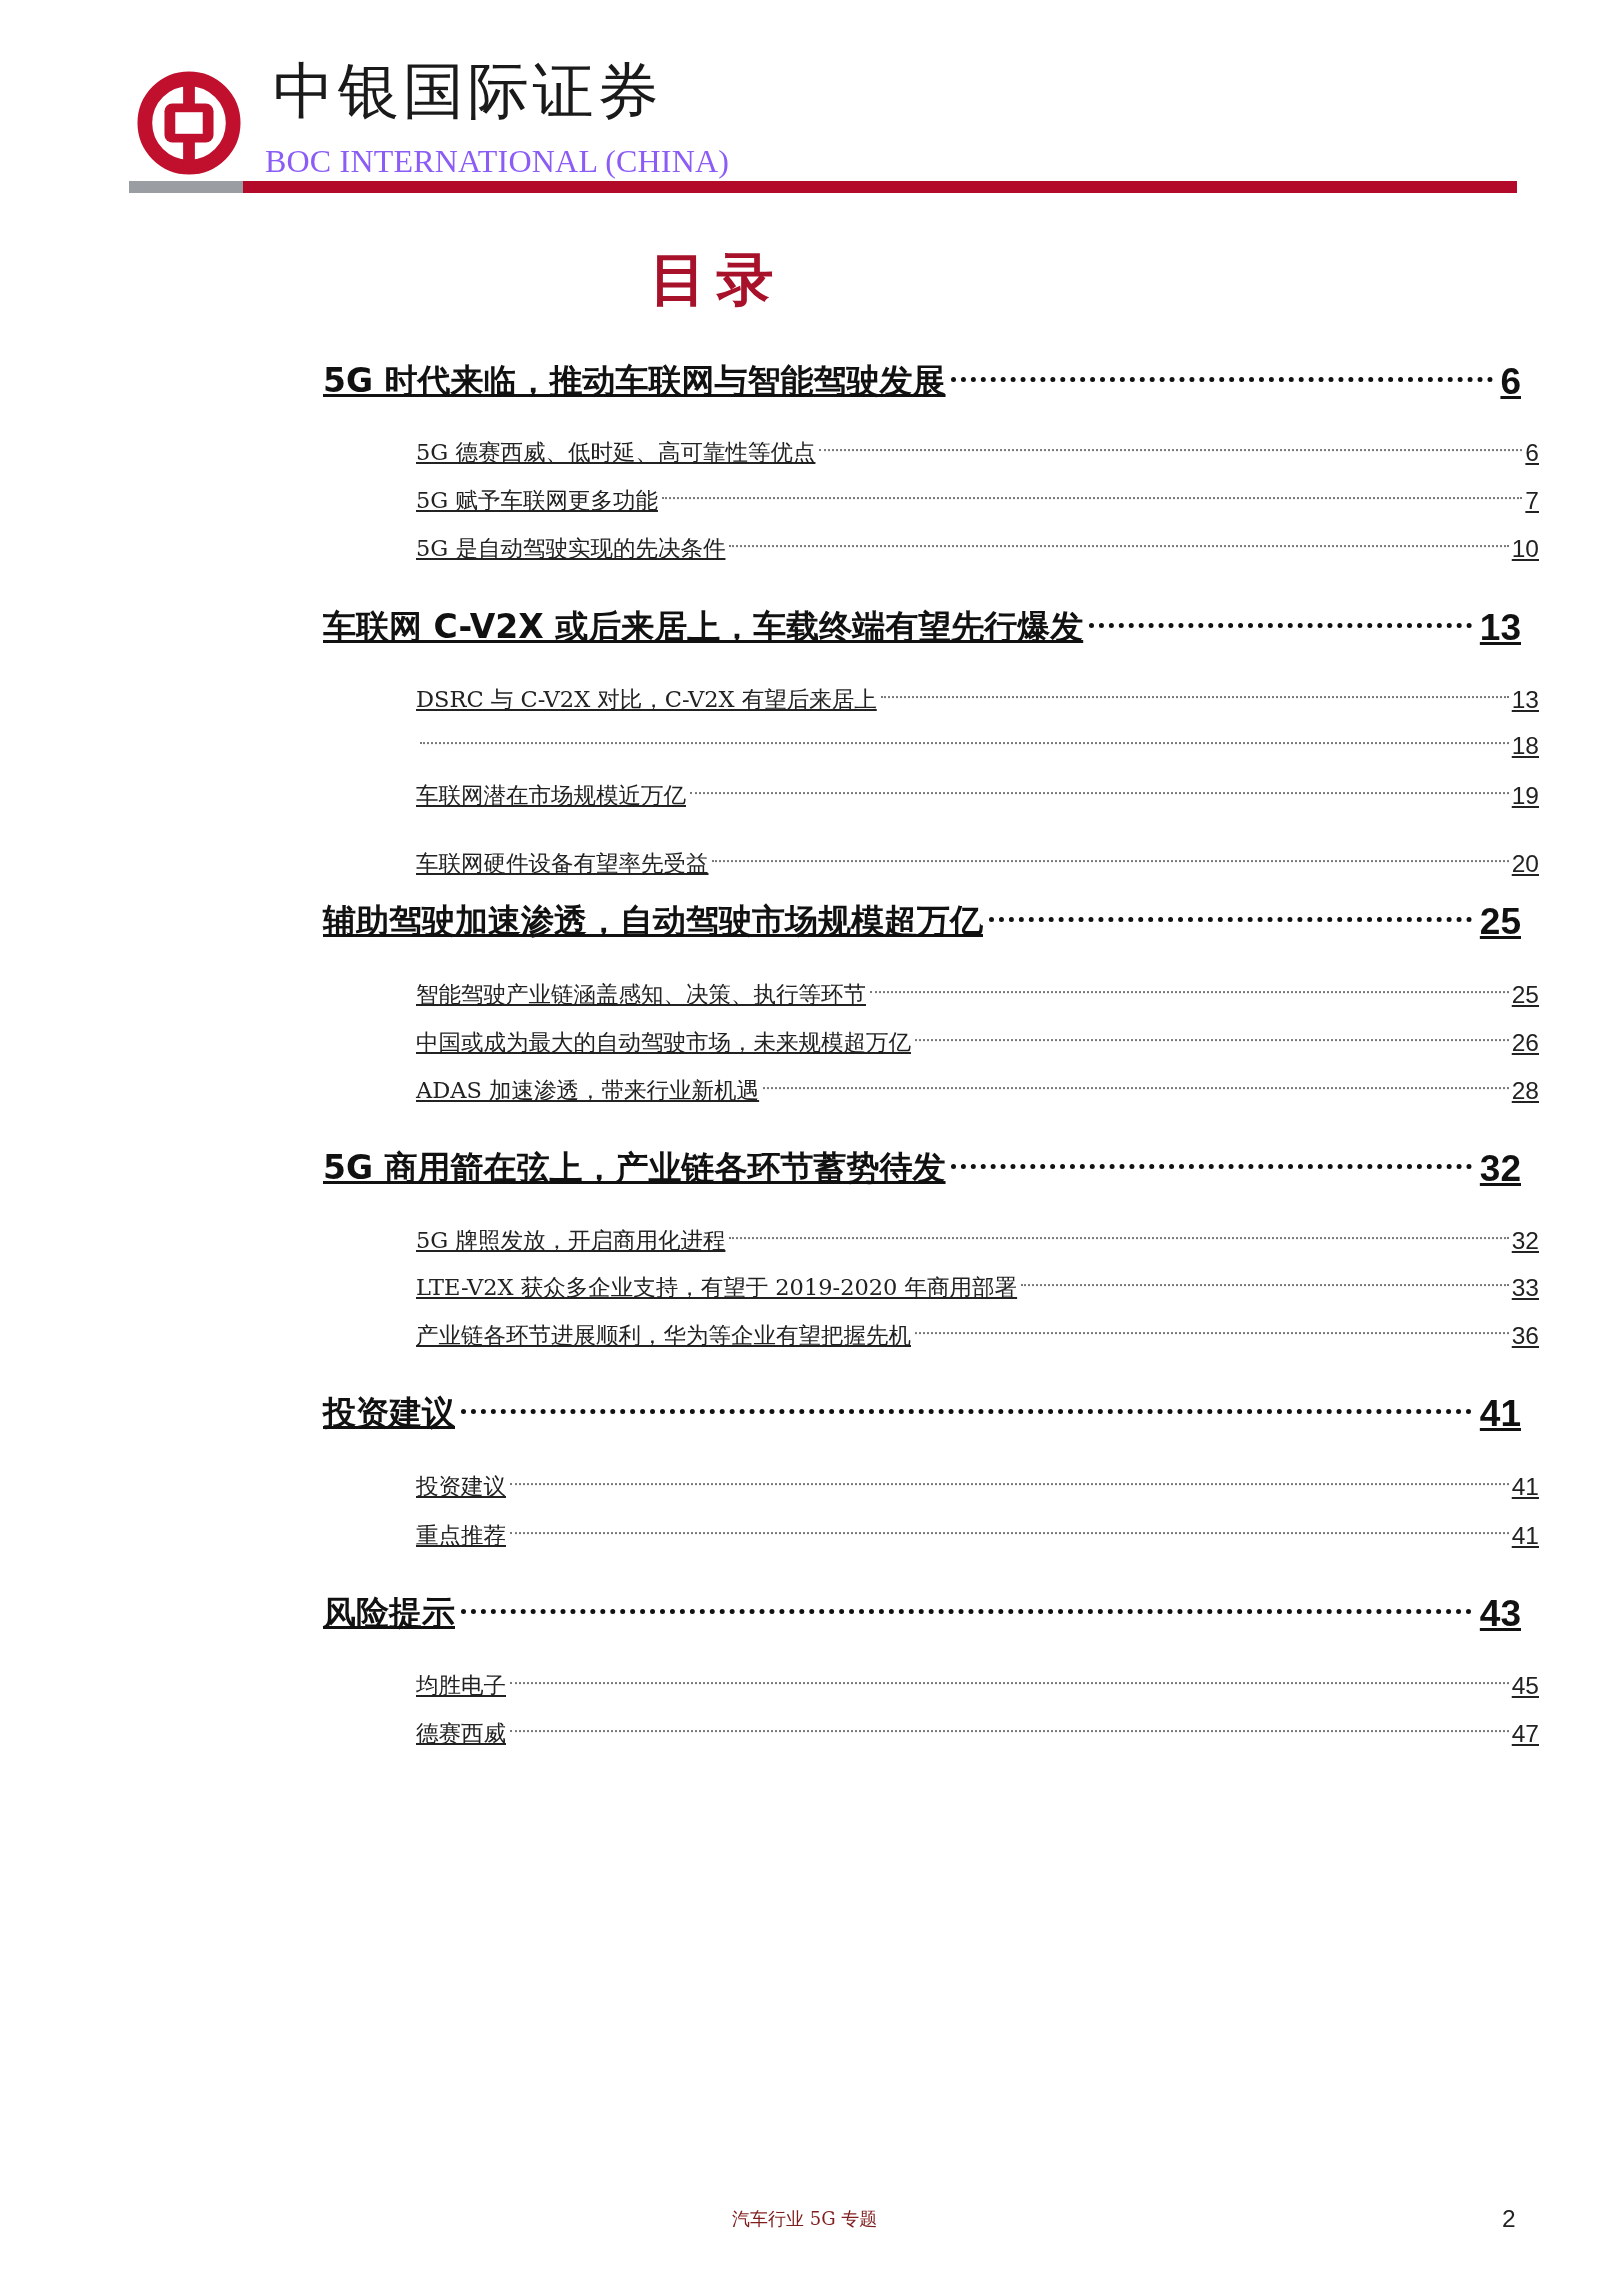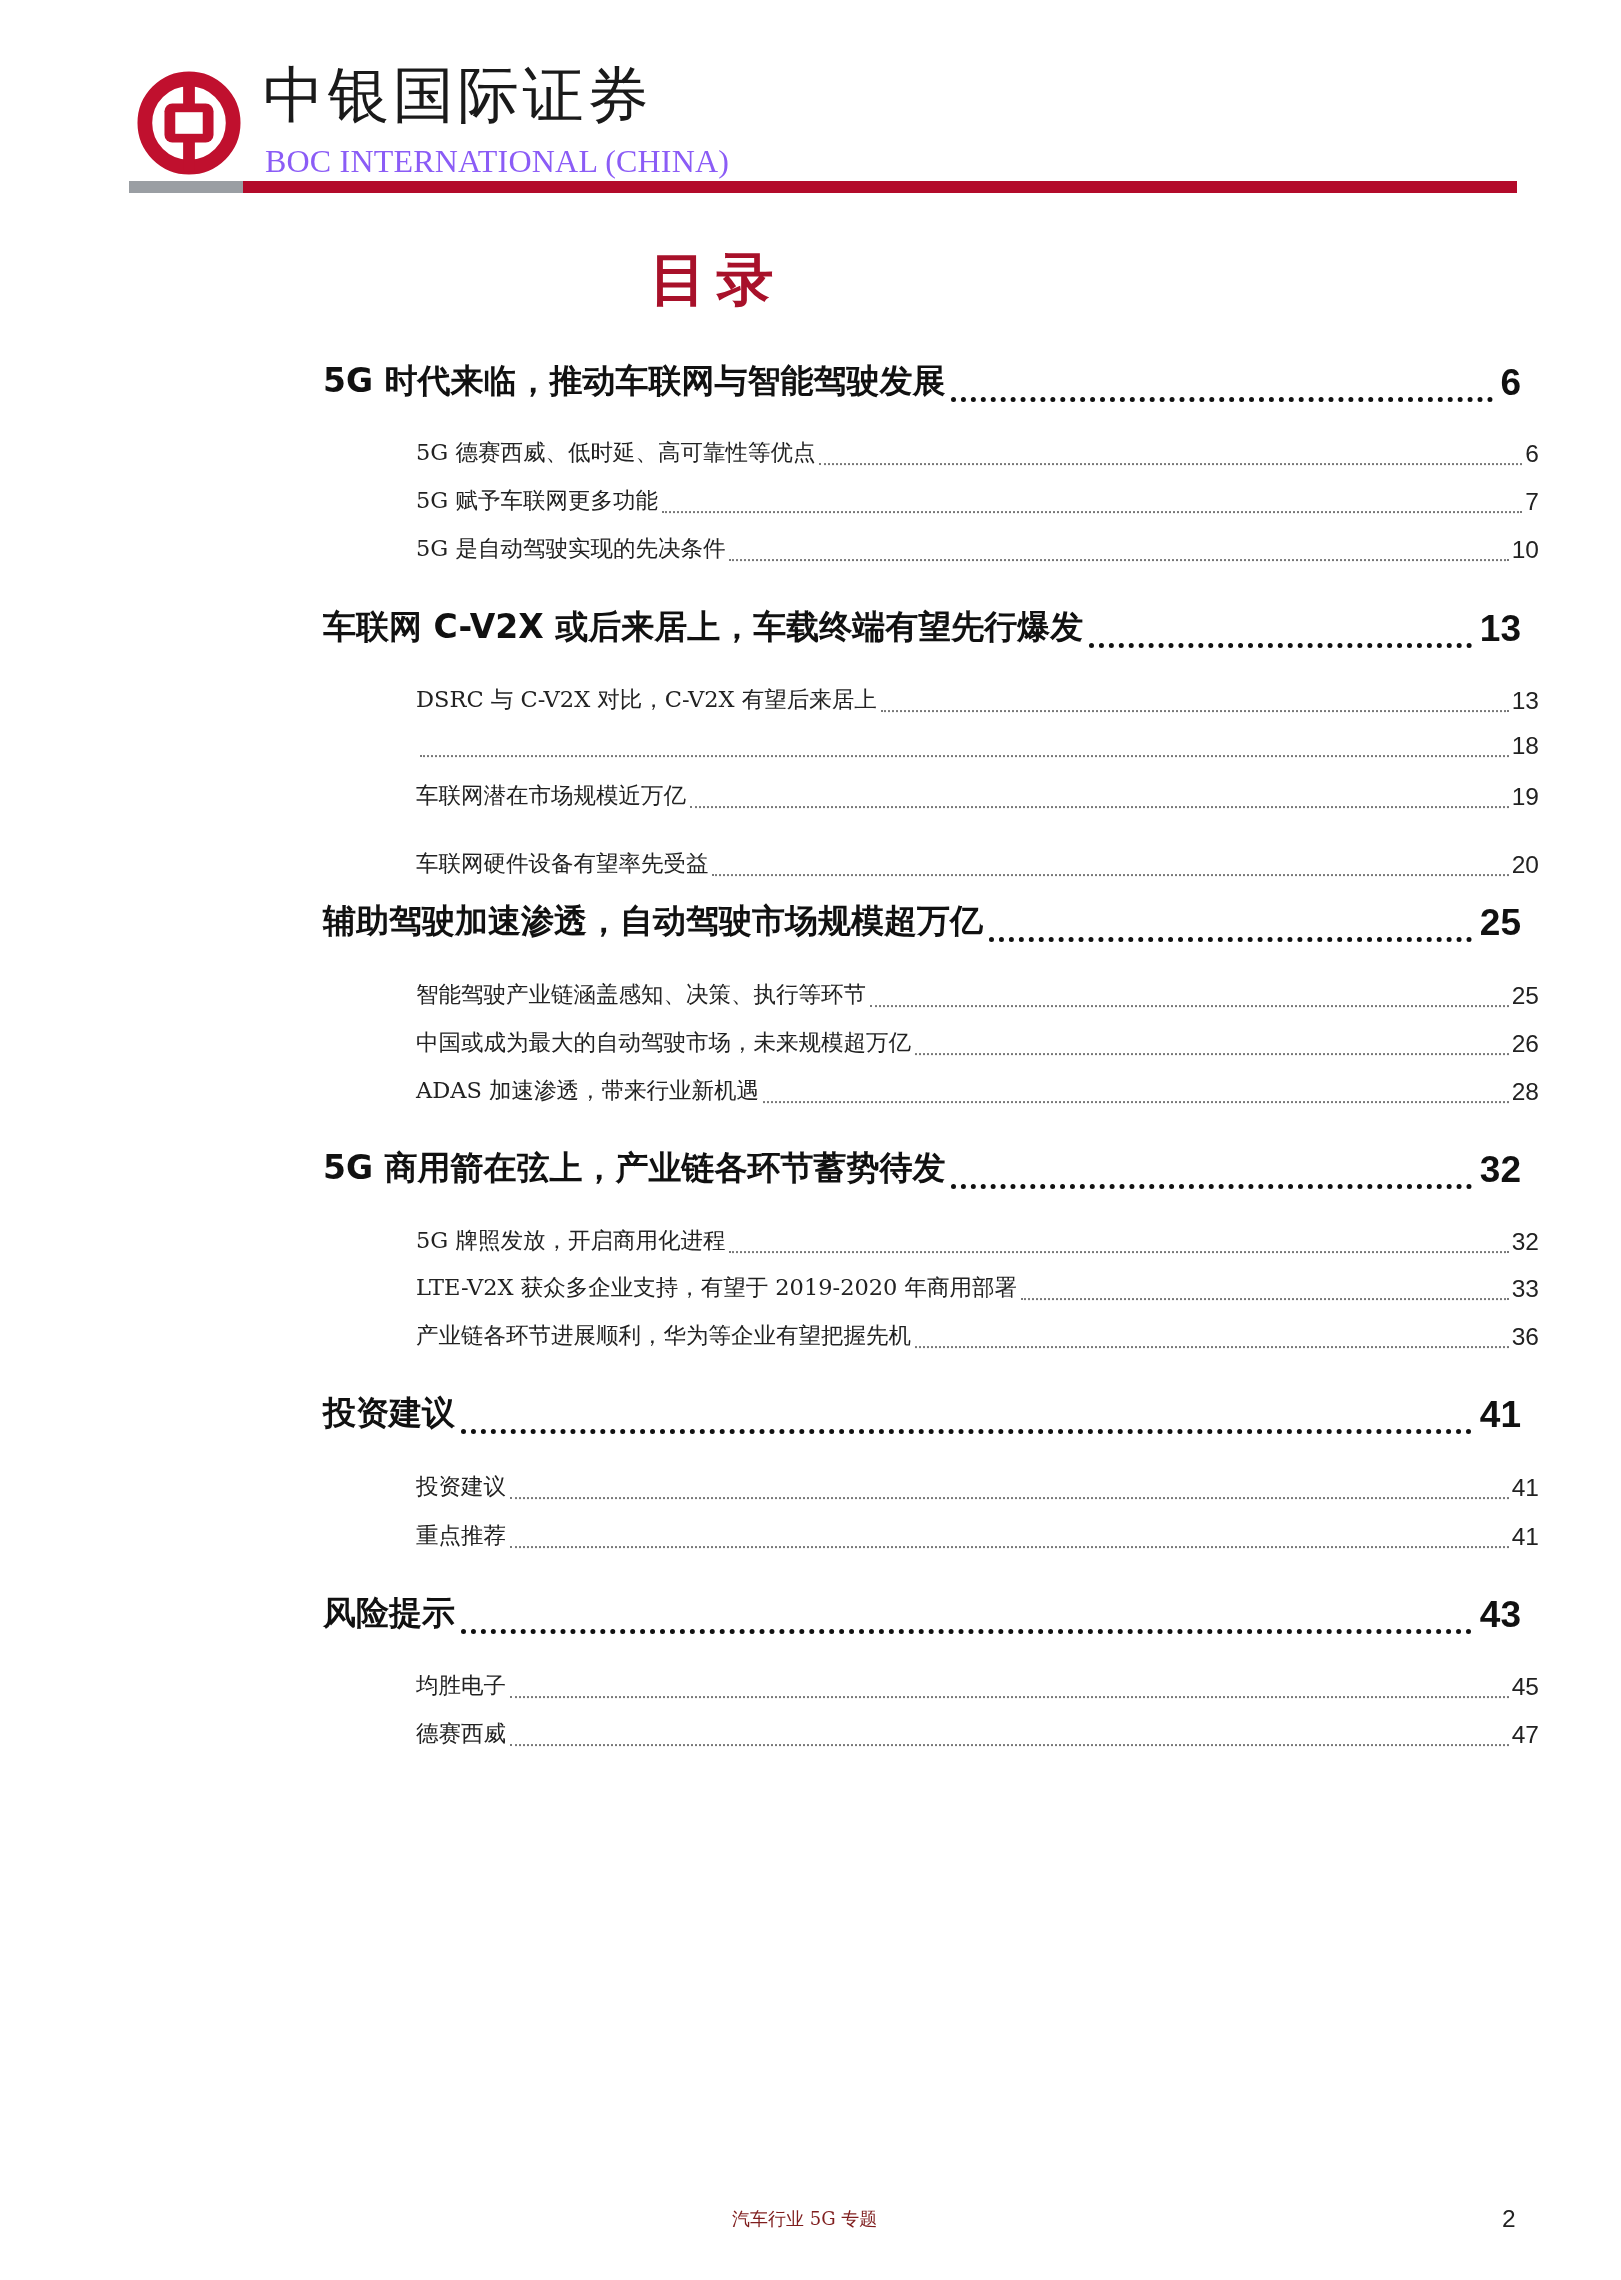--- a/index.html
+++ b/index.html
@@ -2,34 +2,34 @@
 <html><head>
 <meta charset="utf-8">
 <style>
   html, body { margin:0; padding:0; background:#ffffff; }
   body { width:1621px; height:2281px; position:relative; overflow:hidden;
          font-family:"DejaVu Serif", serif; color:#111; }
   .abs { position:absolute; }
 
   
   .logo-mark { left:137px; top:71px; width:104px; height:104px; }
-  .brand-cn { left:263px; top:65px; font-family:Liberation Serif, serif; font-size:61px;
+  .brand-cn { left:273px; top:65px; font-family:Liberation Mono, monospace; font-size:61px;
               letter-spacing:3.9px; color:#1a1a1a; line-height:1; white-space:nowrap; }
   .brand-en { left:265px; top:145px; font-family:"Liberation Serif", serif; font-size:32px;
               color:#8b5cf6; line-height:1; white-space:nowrap; letter-spacing:0.2px; }
   .rule-gray { left:129px; top:181px; width:114px; height:11.8px; background:#9a9ea3; }
   .rule-red  { left:243px; top:181px; width:1274px; height:11.8px; background:#b30a2a; }
 
   
   .toc-title { left:0; width:1359px; top:250px; text-align:center;
                font-family:"DejaVu Serif", serif; font-weight:bold; font-size:57px;
                color:#a8112a; letter-spacing:9.8px; line-height:1; padding-left:74px; box-sizing:border-box; }
 
   
-  .toc-row { position:absolute; display:flex; align-items:flex-end; white-space:nowrap; }
+  .toc-row { position:absolute; display:flex; align-items:center; white-space:nowrap;text-decoration:underline; }
   .toc-row.h1 { left:323px; width:1198px; font-family:"DejaVu Sans", sans-serif; font-weight:bold;
                 font-size:33px; color:#111; }
   .toc-row.h2 { left:416px; width:1123px; font-family:"DejaVu Serif", serif;
                 font-size:22.5px; color:#222; }
   .toc-row .label { flex:0 0 auto; }
   .toc-row .leader { flex:1 1 auto; margin:0 3.9px; height:0; position:relative; }
   .toc-row.h1 .leader { border-bottom:5.9px dotted #111; transform:translateY(-2px); margin:0 7.8px 0 5.9px; }
   .toc-row.h2 .leader { border-bottom:2px dotted #777; transform:translateY(-2.9px); margin:0 2.9px 0 3.9px; }
   .toc-row .page { flex:0 0 auto; font-family:"Liberation Sans", sans-serif; }
   .toc-row.h1 .page { font-weight:bold; font-size:37px; }

